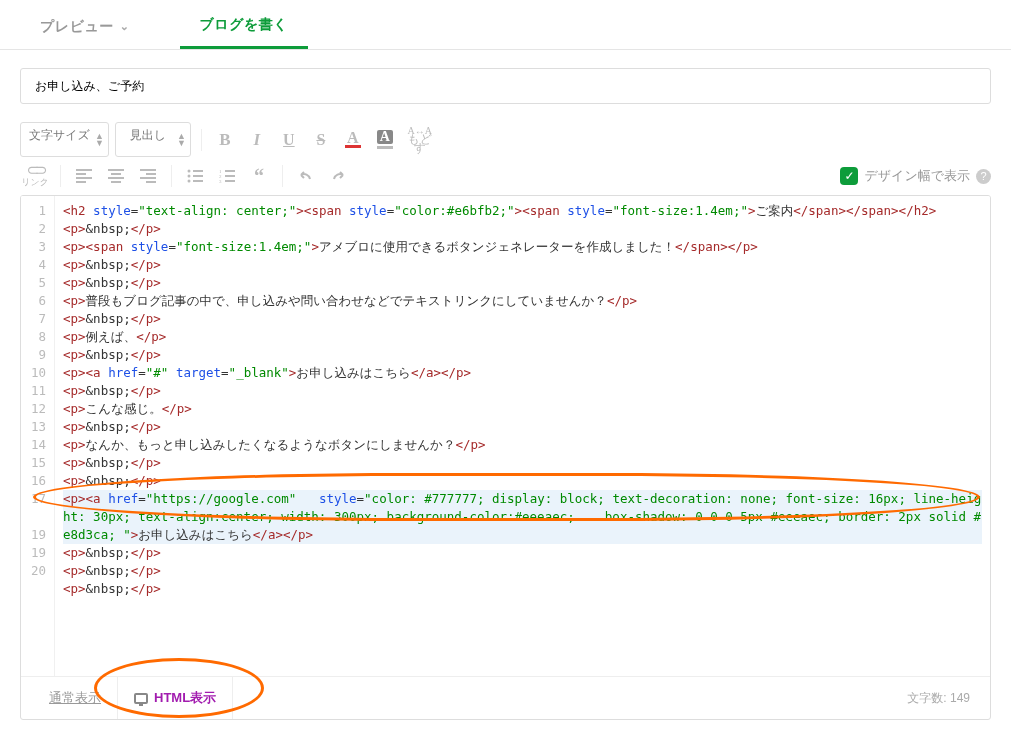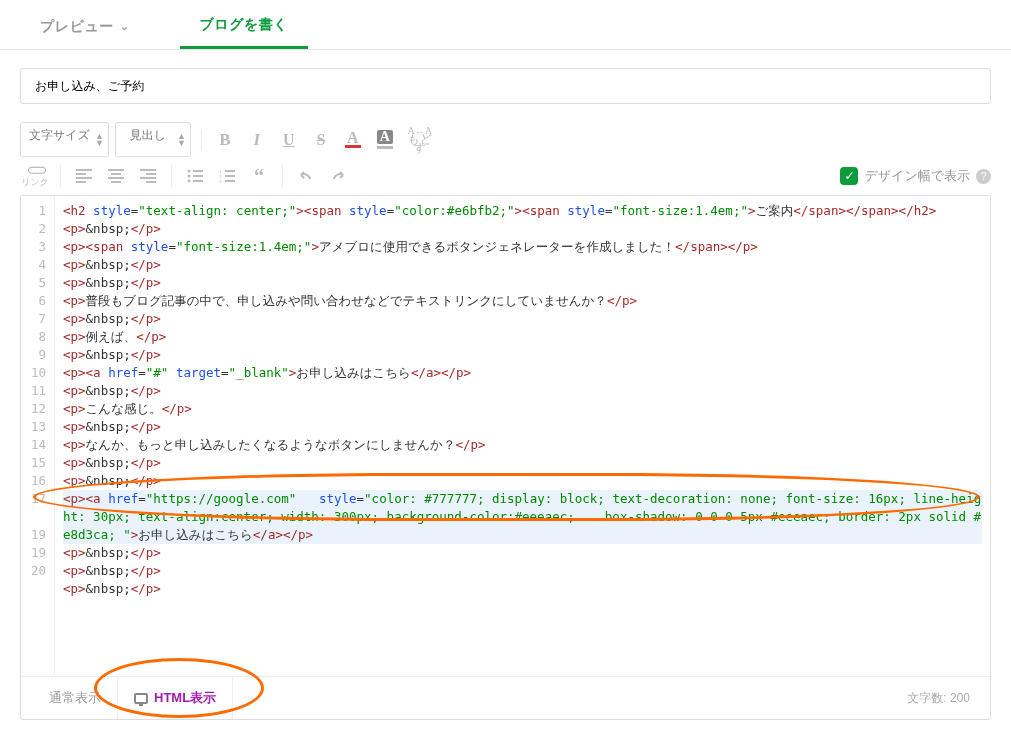--- a/index.html
+++ b/index.html
@@ -188,21 +188,21 @@
     font-size: 13px;
   }
   .view-tabs { display:flex; align-items:stretch; }
   .view-tab {
     padding: 12px 16px;
     color:#999;
     cursor:pointer;
     display:flex; align-items:center; gap:6px;
     border-right: 1px solid #eee;
   }
-  .view-tab:first-child { border-left: none; }
+  .view-tab:first-child { border-left: none; text-decoration: underline; }
   .view-tab.active { color:#a21caf; font-weight:700; background:#fff; }
   .view-tab .monitor {
     width:14px; height:11px; border:2px solid #888; border-radius:2px;
     position:relative; display:inline-block;
   }
   .view-tab .monitor::after{
     content:""; position:absolute; left:3px; right:3px; bottom:-4px; height:2px; background:#888;
   }
   .char-count { color:#aaa; font-size:12px; padding: 12px 8px;}
 
@@ -375,18 +375,18 @@
       <div class="view-tab">
         <span>通常表示</span>
       </div>
       <div class="view-tab active">
         <span class="monitor"></span>
         <span>HTML表示</span>
       </div>
     </div>
     <div class="char-count">
       <span>文字数:</span>
-      <span>200</span>
+      <span>149</span>
     </div>
   </div>
 </div>
 
 <div class="ellipse ellipse-tab"></div>
 
 </body></html>

